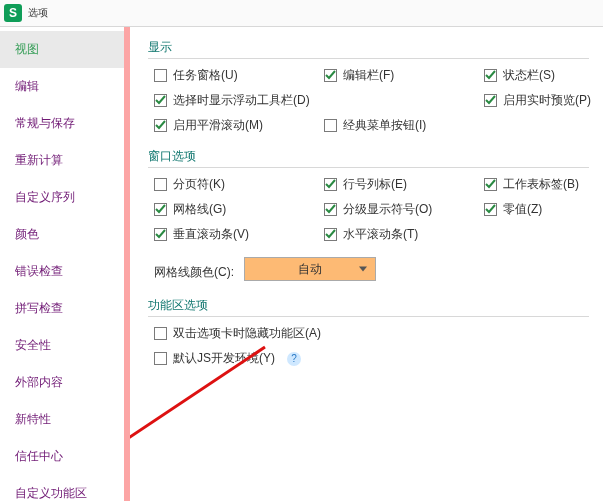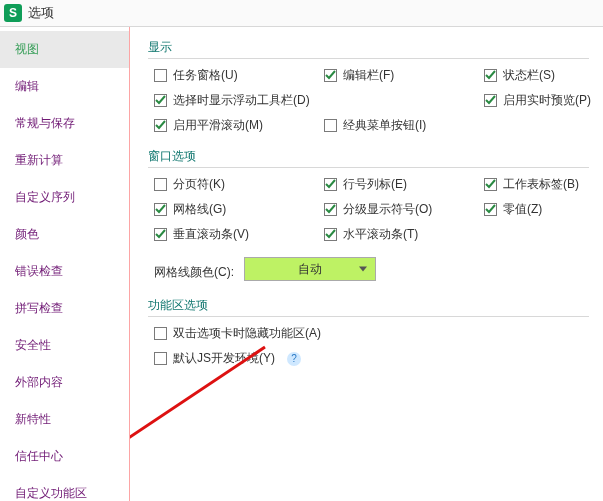--- a/index.html
+++ b/index.html
@@ -27,30 +27,30 @@
     border-radius: 3px;
     background: #0f9d58;
     color: #fff;
     font-weight: bold;
     font-size: 12px;
     display: flex;
     align-items: center;
     justify-content: center;
   }
   .titlebar .title-text {
-    font-size: 13px;
+    font-size: 10px;
     color: #333;
   }
   .body {
     display: flex;
     height: calc(501px - 26px);
   }
   .sidebar {
     width: 130px;
-    border-right: 1px solid #fca5a5;
+    border-right: 6px solid #fca5a5;
     padding-top: 4px;
     box-sizing: border-box;
     overflow: hidden;
   }
   .sidebar-item {
     padding: 10px 0 10px 15px;
     cursor: pointer;
     color: #701a75;
   }
   .sidebar-item.selected {
@@ -101,21 +101,21 @@
     display: flex;
     align-items: flex-end;
     gap: 10px;
     padding-left: 6px;
     margin-bottom: 16px;
   }
   .color-select {
     width: 130px;
     height: 22px;
     border: 1px solid #aaa;
-    background: #bef264;
+    background: #fdba74;
     display: flex;
     align-items: center;
     justify-content: center;
     position: relative;
     cursor: pointer;
   }
   .color-select .arrow {
     position: absolute;
     right: 8px;
     top: 50%;

